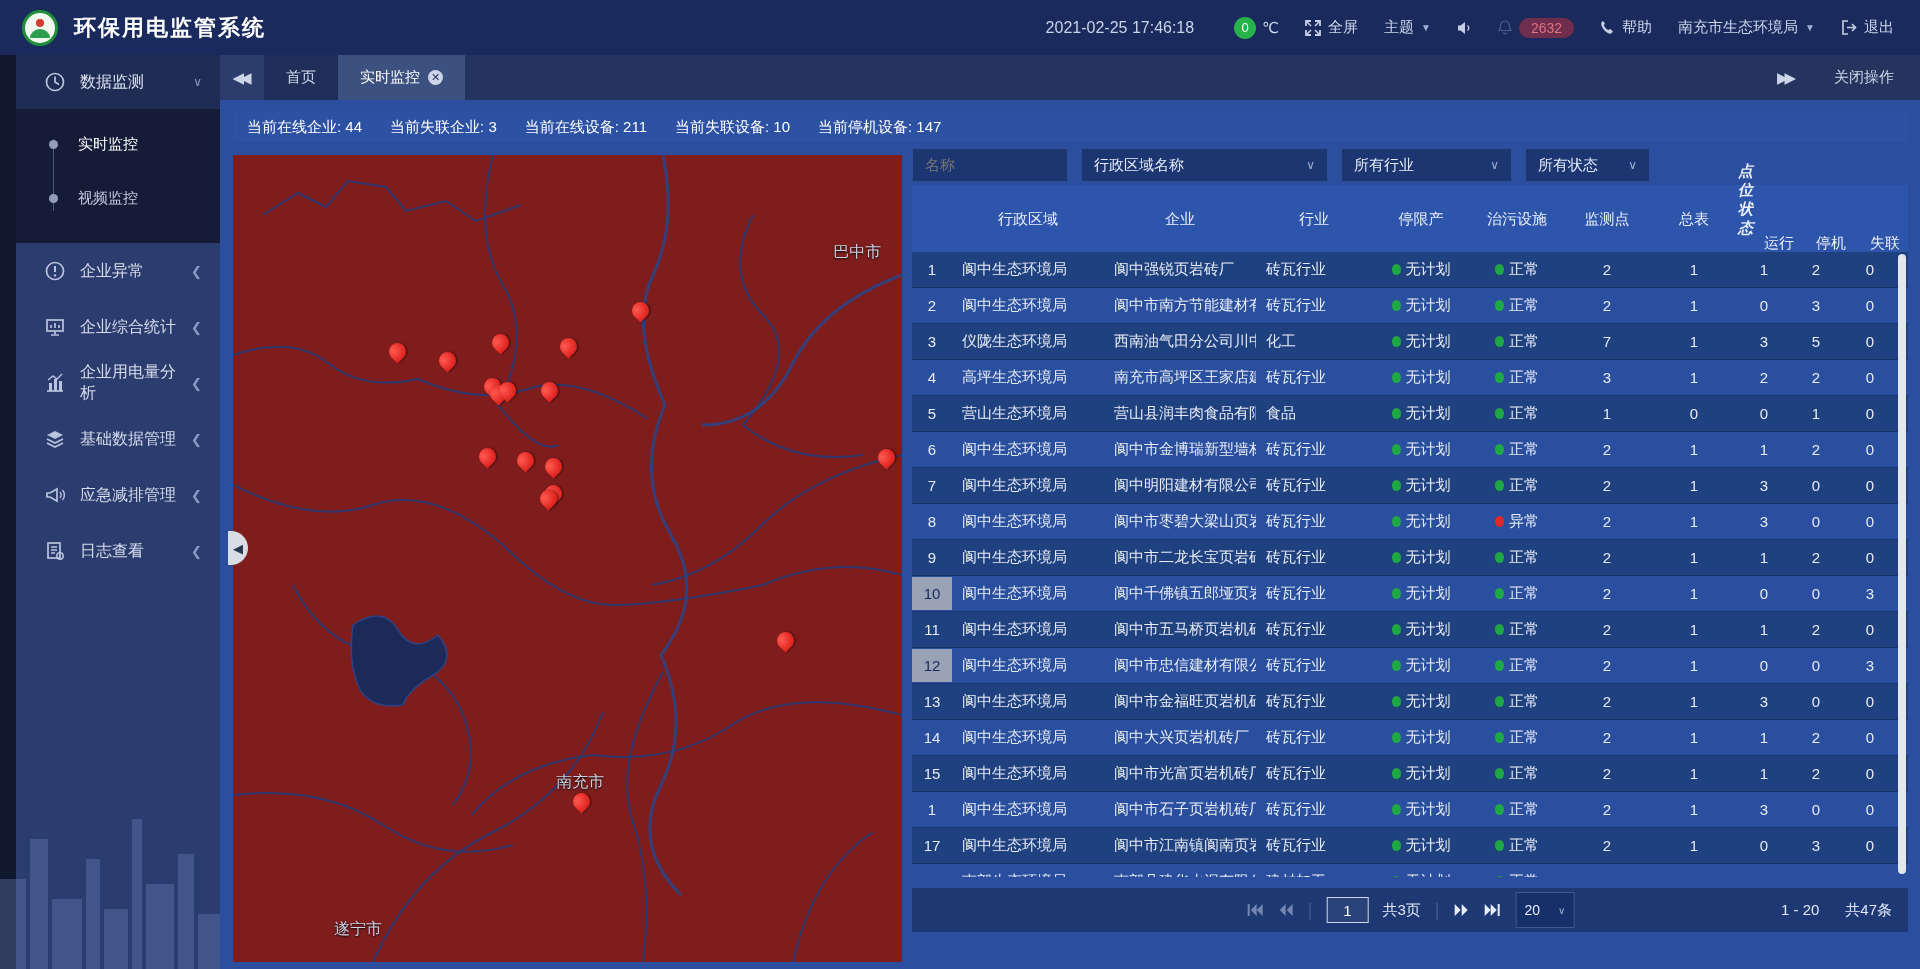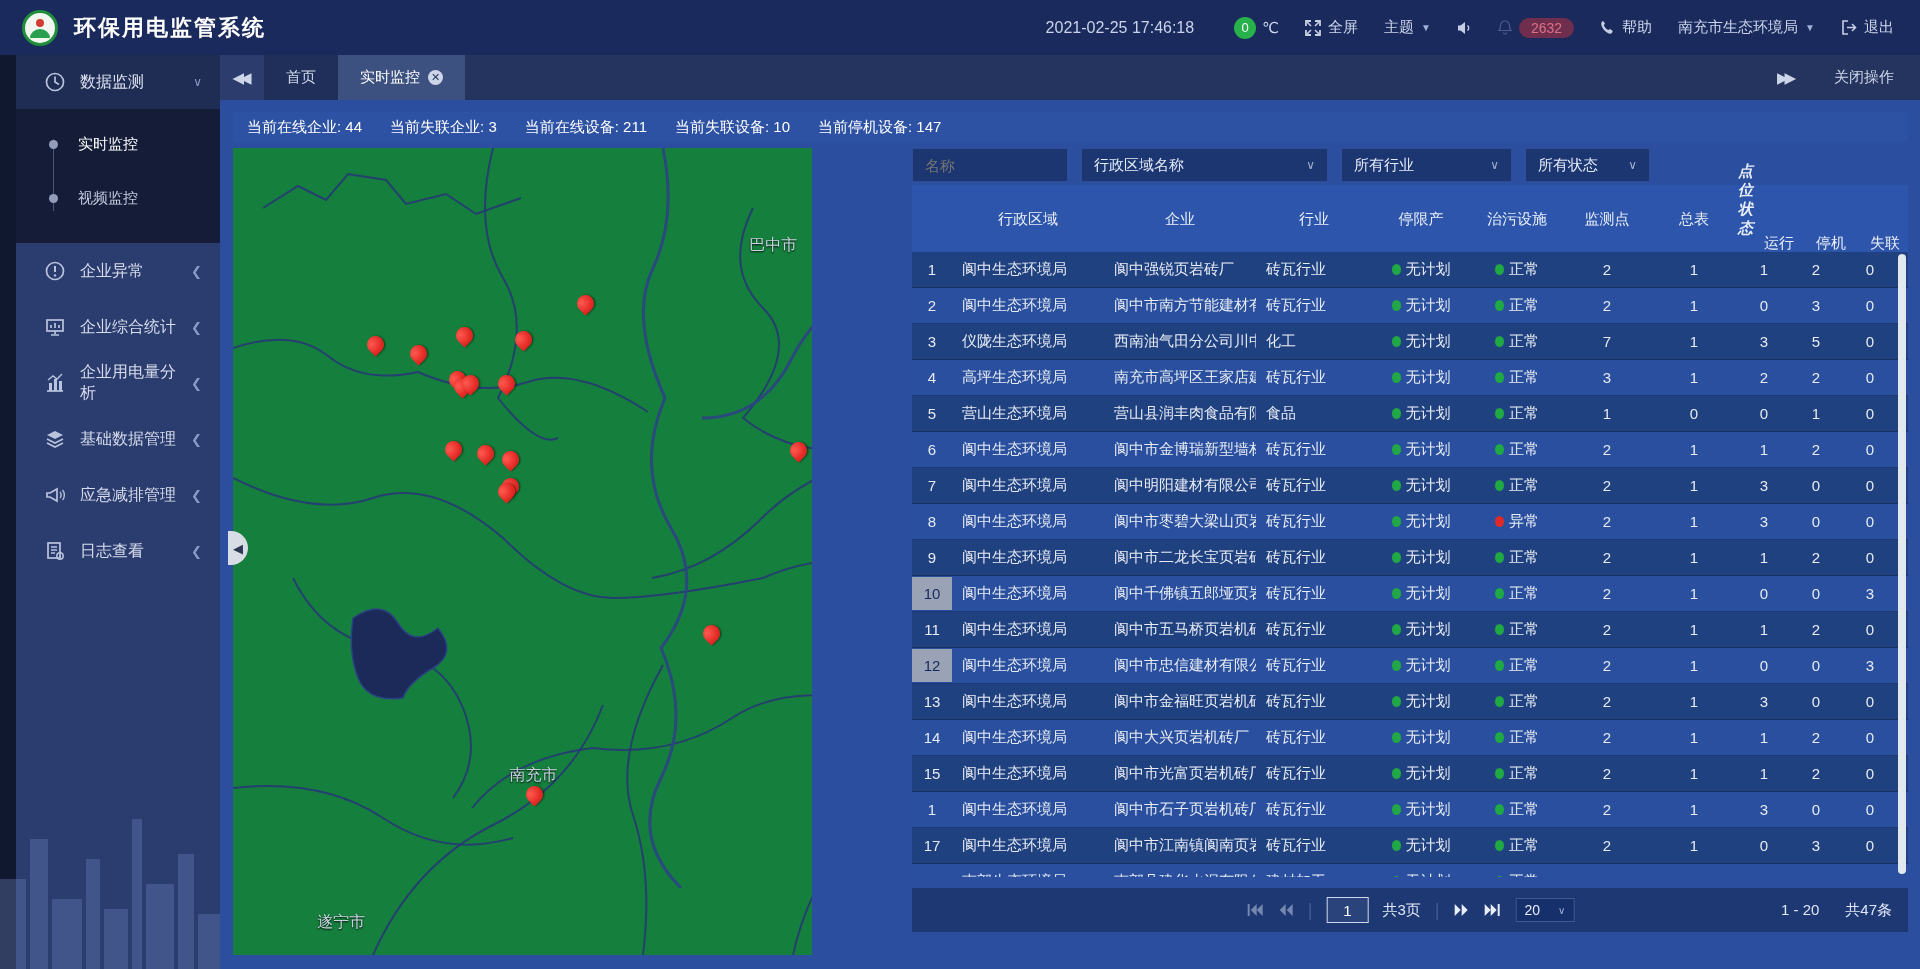--- a/index.html
+++ b/index.html
@@ -47,31 +47,31 @@
   .tab-close { width:15px; height:15px; border-radius:50%; background:#cdd5e6; color:#24345f; font-size:11px; line-height:15px; text-align:center; font-weight:bold; }
   .tabbar-right { margin-left:auto; display:flex; align-items:center; gap:38px; padding-right:26px; color:#cdd6e8; font-size:15px; }
   .dbl-arrow { letter-spacing:-4px; padding-right:4px; cursor:pointer; }
 
   
   .content { position:absolute; left:220px; top:100px; width:1700px; height:869px; background:#2b4f9e; }
   .stats { position:absolute; left:13px; top:12px; right:12px; height:30px; background:#2d51a3; display:flex; align-items:center; gap:28px; padding:0 0 0 14px; font-size:15px; color:#ffffff; }
   .stat { white-space:nowrap; }
 
   
-  .map { position:absolute; left:13px; top:48px; width:579px; height:807px; background:#15803d; overflow:hidden; }
+  .map { position:absolute; left:13px; top:55px; width:669px; height:807px; background:#7f1d1d; overflow:hidden; }
   .map svg.roads { position:absolute; left:0; top:0; }
   .map-label { position:absolute; transform:translate(-50%,-50%); color:#c9d2e2; font-size:16px; text-shadow:0 1px 2px #000; white-space:nowrap; }
   .pin { position:absolute; width:17px; height:17px; margin:-22px 0 0 -8px; background:radial-gradient(circle at 35% 30%, #ff5a50, #e02420 70%); border-radius:50% 50% 50% 0; transform:rotate(-45deg); box-shadow:1px 1px 2px rgba(0,0,0,.5); cursor:pointer; }
   .collapse-handle { position:absolute; left:-5px; top:383px; width:20px; height:34px; background:#d8dce5; border-radius:0 17px 17px 0; color:#2a3550; display:flex; align-items:center; justify-content:center; font-size:13px; font-weight:bold; cursor:pointer; z-index:5; }
 
   
   .panel { position:absolute; left:692px; top:48px; width:996px; height:807px; }
   .filters { position:absolute; left:0; top:0; width:100%; height:34px; display:flex; gap:13px; }
   .f-input, .f-select { height:34px; background:#1c3671; border:1px solid #2f4c97; color:#e3eaf8; font-size:15px; padding:0 12px; display:flex; align-items:center; }
-  .f-input input { background:transparent; border:none; outline:none; color:#fef9c3; font-size:15px; width:100%; font-family:Liberation Sans, sans-serif; }
+  .f-input input { background:transparent; border:none; outline:none; color:#fef9c3; font-size:15px; width:100%; font-family:Liberation Serif, serif; }
   .f-select { justify-content:space-between; cursor:pointer; }
   .f-select .vee { color:#9fb0cf; font-size:12px; margin-left:18px; }
   .fw-name { width:156px; } .fw-region { width:247px; } .fw-industry { width:171px; } .fw-status { width:125px; }
 
   .grid { display:grid; grid-template-columns:40px 152px 152px 116px 98px 94px 86px 88px 52px 52px 56px; }
   .thead { position:absolute; left:0; top:37px; width:100%; height:67px; background:#2d55ab; font-size:15px; color:#e8eef9; }
   .thead .hc { display:flex; align-items:center; justify-content:center; }
   .th-group { grid-column:9 / 12; display:flex; flex-direction:row; }
   .th-group .g-top { height:30px; display:flex; align-items:center; justify-content:center; font-style:italic; font-weight:bold; }
   .th-group .g-subs { flex:1; display:grid; grid-template-columns:52px 52px 56px; }
@@ -88,21 +88,21 @@
   .dot { display:inline-block; width:9px; height:11px; border-radius:50%; margin-right:5px; vertical-align:-1px; }
 
   .scrollbar { position:absolute; right:2px; top:106px; width:8px; height:620px; background:#e3e7ee; border-radius:4px; }
 
   .pager { position:absolute; left:0; top:740px; width:100%; height:44px; background:#1d3873; display:flex; align-items:center; font-size:15px; color:#dfe7f6; }
   .pg-center { position:absolute; left:50%; transform:translateX(-50%); display:flex; align-items:center; gap:14px; }
   .pg-ico { display:flex; cursor:pointer; }
   .pg-ico svg { display:block; }
   .pg-div { color:#41598f; font-size:18px; }
   .pg-input { width:42px; height:26px; background:rgba(255,255,255,.06); border:1px solid #cfd8ea; color:#fff; text-align:center; font-size:15px; font-family:inherit; }
-  .pg-size { height:24px; background:#16306b; border:1px solid #41598f; color:#e6ecf8; display:flex; align-items:center; padding:0 8px; gap:18px; cursor:pointer; font-size:14px; }
+  .pg-size { height:36px; background:#16306b; border:1px solid #41598f; color:#e6ecf8; display:flex; align-items:center; padding:0 8px; gap:18px; cursor:pointer; font-size:14px; }
   .pg-right { margin-left:auto; padding-right:16px; display:flex; gap:26px; }
 </style>
 </head>
 <body>
 
 <header class="hdr">
   <div class="hdr-logo"></div>
   <div class="hdr-title">环保用电监管系统</div>
   <div class="hdr-right">
     <span class="hdr-time">2021-02-25 17:46:18</span>

